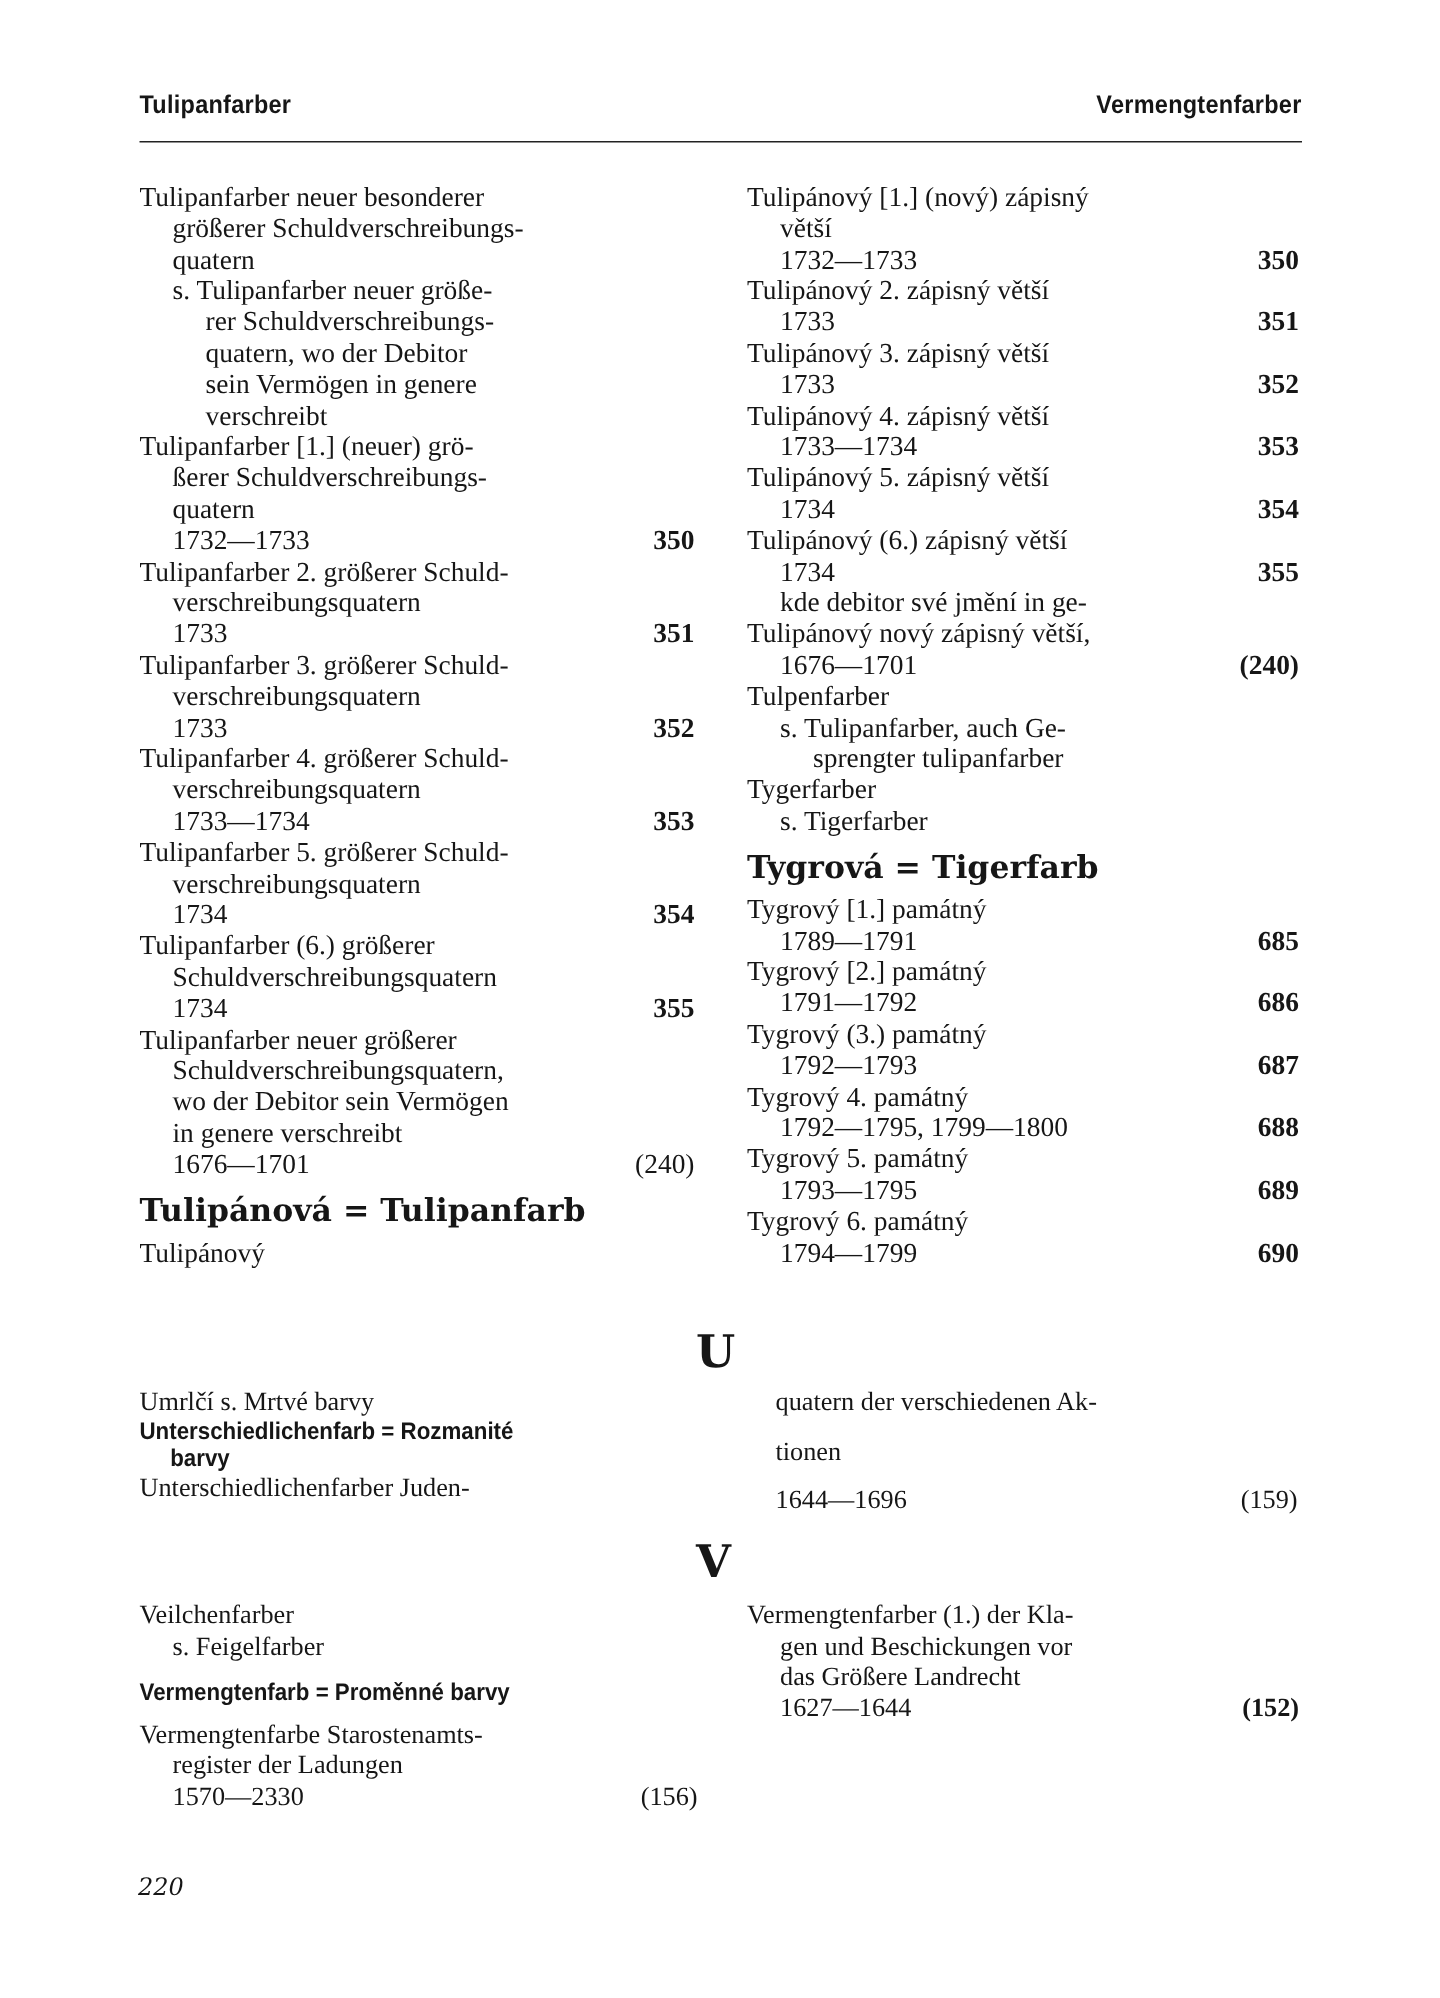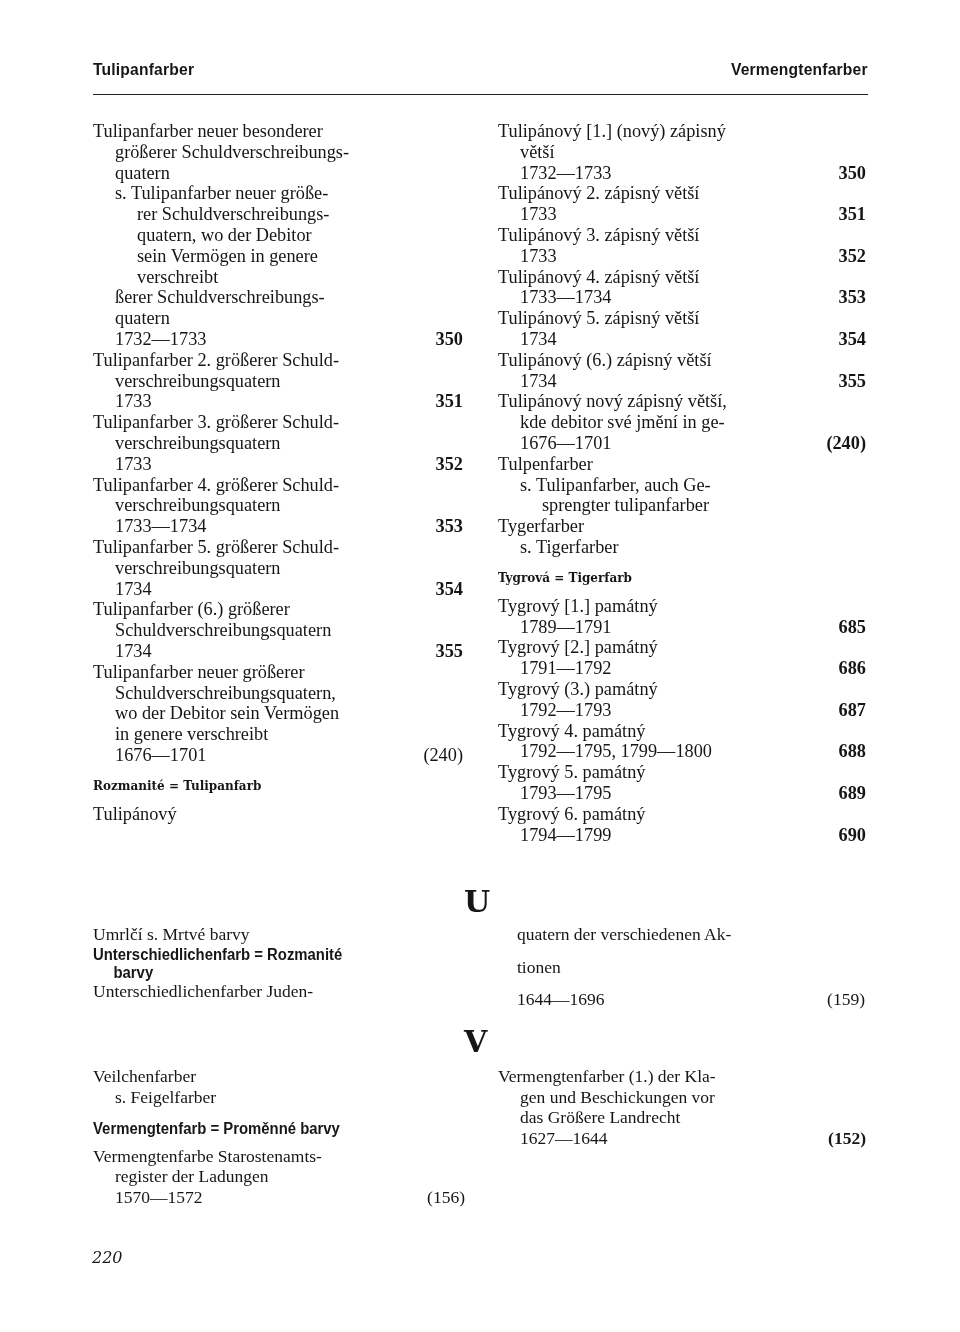--- a/index.html
+++ b/index.html
@@ -13,21 +13,21 @@
     .rh-right { right: 92px; transform-origin: right center; }
     .rule { position: absolute; left: 93px; width: 775px; top: 94px; height: 0; border-top: 1.5px solid #222; }
     .col { position: absolute; font-family: "Liberation Serif", serif; font-size: 18.3px; line-height: 20.8px; }
     .col-l { left: 93px; width: 370px; top: 121px; }
     .col-r { left: 498px; width: 368px; top: 121px; }
     .line { position: relative; white-space: nowrap; height: 20.8px; }
     .i1 { padding-left: 22px; }
     .i2 { padding-left: 44px; }
     .num { position: absolute; right: 0; top: 0; font-weight: bold; }
     .num.paren { font-weight: normal; }
-    .heading { font-weight: bold; font-family: "DejaVu Serif", serif; font-size: 12px; margin-top: 10px; margin-bottom: 8px; height: auto; line-height: 20px; }
+    .heading { font-weight: bold; font-family: "DejaVu Serif", serif; font-size: 21px; margin-top: 10px; margin-bottom: 8px; height: auto; line-height: 20px; }
     .letter { position: absolute; font-family: "DejaVu Serif", serif; font-weight: bold; font-size: 30px; left: 464px; }
     .letter-u { top: 884px; }
     .letter-v { top: 1024px; }
     .sec { position: absolute; font-family: "Liberation Serif", serif; font-size: 17.5px; line-height: 20.5px; transform-origin: left top; }
     .sec .line { height: 20.5px; }
     .sec-ul { left: 93px; top: 924px; width: 330px; }
     .sec-ur { left: 517px; top: 924px; width: 348px; }
     .sec-vl { left: 93px; top: 1066px; width: 372px; }
     .sec-vr { left: 498px; top: 1066px; width: 368px; }
     .b-head { font-weight: bold; font-family: "Liberation Sans", sans-serif; font-size: 16px; transform: scaleX(0.93); transform-origin: left center; }
@@ -48,20 +48,21 @@
       <div class="line i1">größerer Schuldverschreibungs-</div>
       <div class="line i1">quatern</div>
       <div class="line i1">s. Tulipanfarber neuer größe-</div>
       <div class="line i2">rer Schuldverschreibungs-</div>
       <div class="line i2">quatern, wo der Debitor</div>
       <div class="line i2">sein Vermögen in genere</div>
       <div class="line i2">verschreibt</div>
     </div>
 
     <div>
+      <div class="line">Tulipanfarber [1.] (neuer) grö-</div>
       <div class="line i1">ßerer Schuldverschreibungs-</div>
       <div class="line i1">quatern</div>
       <div class="line i1"><span>1732—1733</span><span class="num">350</span></div>
     </div>
 
     <div>
       <div class="line">Tulipanfarber 2. größerer Schuld-</div>
       <div class="line i1">verschreibungsquatern</div>
       <div class="line i1"><span>1733</span><span class="num">351</span></div>
     </div>
@@ -91,21 +92,21 @@
     </div>
 
     <div>
       <div class="line">Tulipanfarber neuer größerer</div>
       <div class="line i1">Schuldverschreibungsquatern,</div>
       <div class="line i1">wo der Debitor sein Vermögen</div>
       <div class="line i1">in genere verschreibt</div>
       <div class="line i1"><span>1676—1701</span><span class="num paren">(240)</span></div>
     </div>
 
-    <div class="line heading">Rozmanité = Tulipanfarb</div>
+    <div class="line heading">Tulipánová = Tulipanfarb</div>
     <div class="line">Tulipánový</div>
   </div>
 
   <div class="col col-r">
     <div>
       <div class="line">Tulipánový [1.] (nový) zápisný</div>
       <div class="line i1">větší</div>
       <div class="line i1"><span>1732—1733</span><span class="num">350</span></div>
     </div>
     <div>
@@ -122,22 +123,22 @@
     </div>
     <div>
       <div class="line">Tulipánový 5. zápisný větší</div>
       <div class="line i1"><span>1734</span><span class="num">354</span></div>
     </div>
     <div>
       <div class="line">Tulipánový (6.) zápisný větší</div>
       <div class="line i1"><span>1734</span><span class="num">355</span></div>
     </div>
     <div>
+      <div class="line i1">kde debitor své jmění in ge-</div>
       <div class="line">Tulipánový nový zápisný větší,</div>
-      <div class="line i1">kde debitor své jmění in ge-</div>
       <div class="line i1"><span>1676—1701</span><span class="num">(240)</span></div>
     </div>
 
     <div>
       <div class="line">Tulpenfarber</div>
       <div class="line i1">s. Tulipanfarber, auch Ge-</div>
       <div class="line i2">sprengter tulipanfarber</div>
     </div>
     <div>
       <div class="line">Tygerfarber</div>
@@ -188,21 +189,21 @@
   </div>
 
   <div class="letter letter-v">V</div>
 
   <div class="sec sec-vl">
     <div class="line">Veilchenfarber</div>
     <div class="line i1">s. Feigelfarber</div>
     <div class="line b-head" style="margin-top:12px;margin-bottom:6px;">Vermengtenfarb = Proměnné barvy</div>
     <div class="line">Vermengtenfarbe Starostenamts-</div>
     <div class="line i1">register der Ladungen</div>
-    <div class="line i1"><span>1570—1572</span><span class="num paren">(156)</span></div>
+    <div class="line i1"><span>1570—2330</span><span class="num paren">(156)</span></div>
   </div>
 
   <div class="sec sec-vr">
     <div>
       <div class="line">Vermengtenfarber (1.) der Kla-</div>
       <div class="line i1">gen und Beschickungen vor</div>
       <div class="line i1">das Größere Landrecht</div>
       <div class="line i1"><span>1627—1644</span><span class="num">(152)</span></div>
     </div>
   </div>

